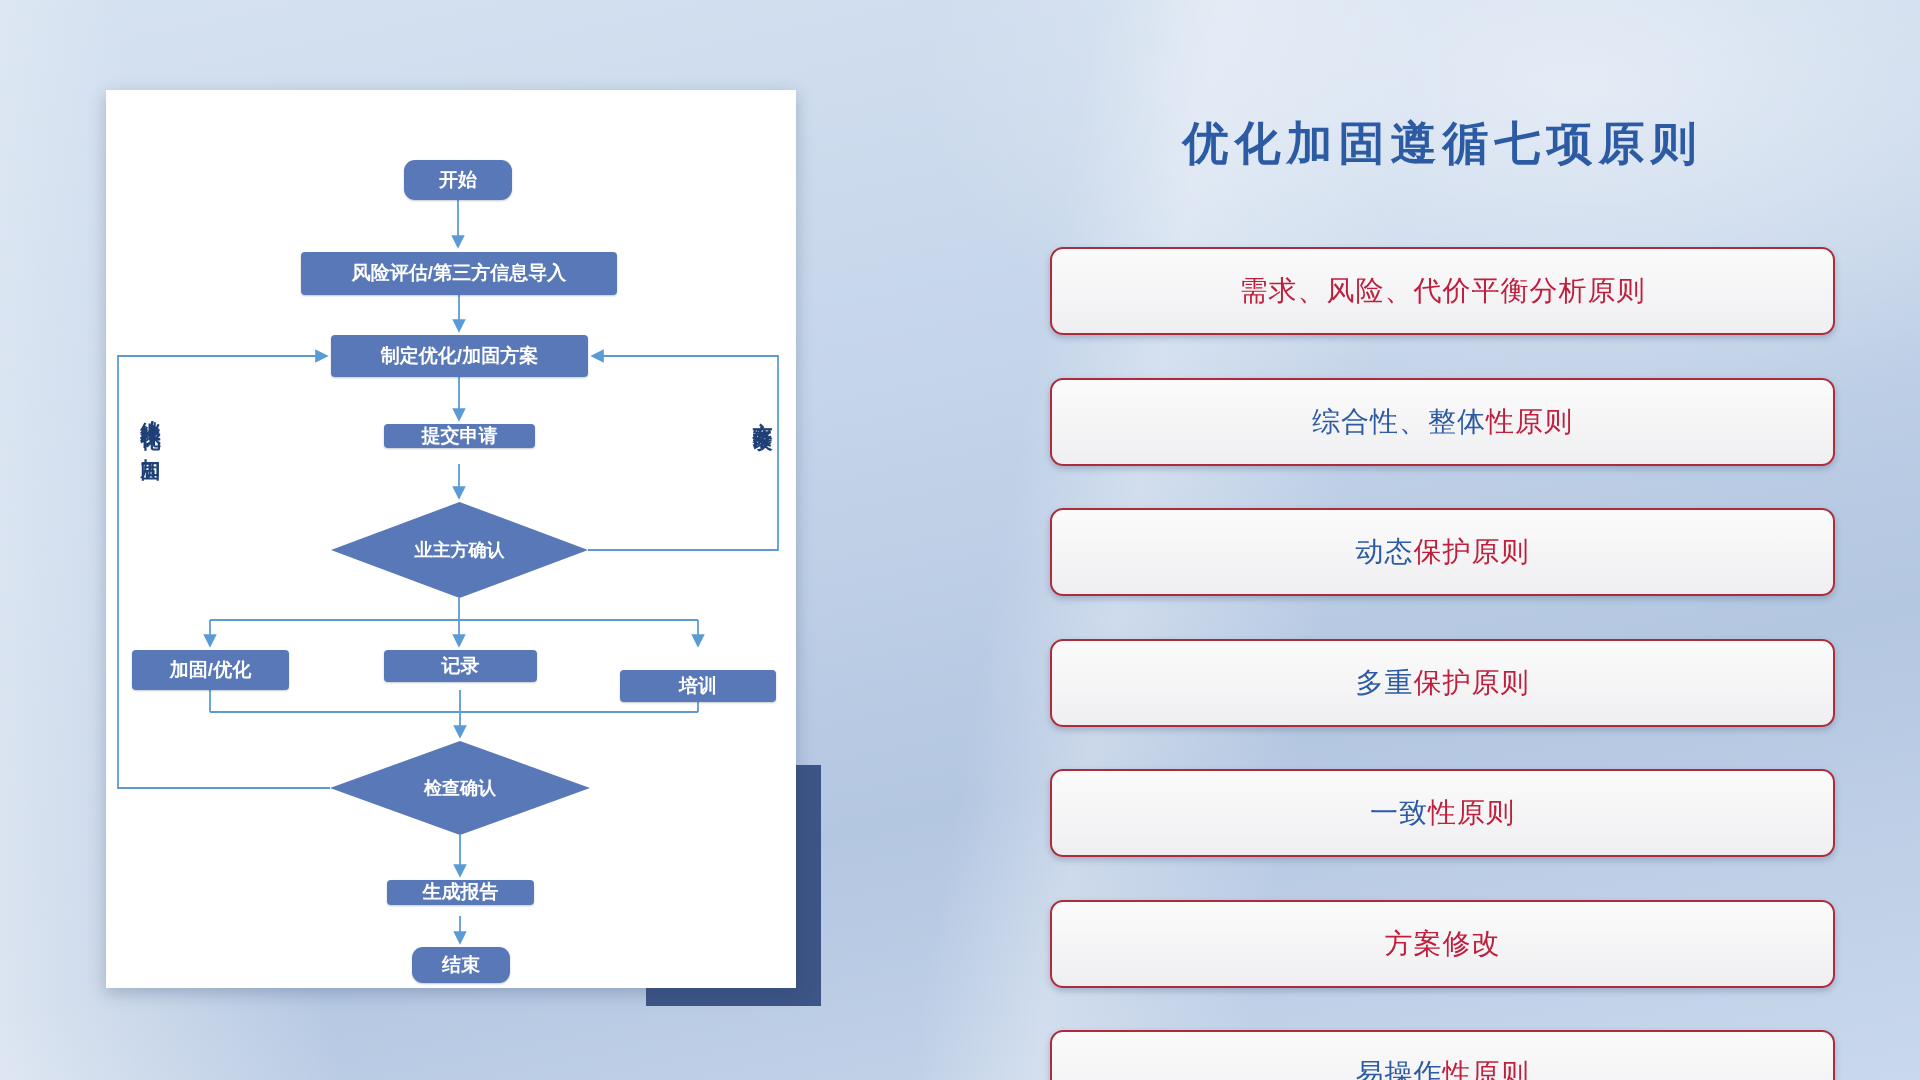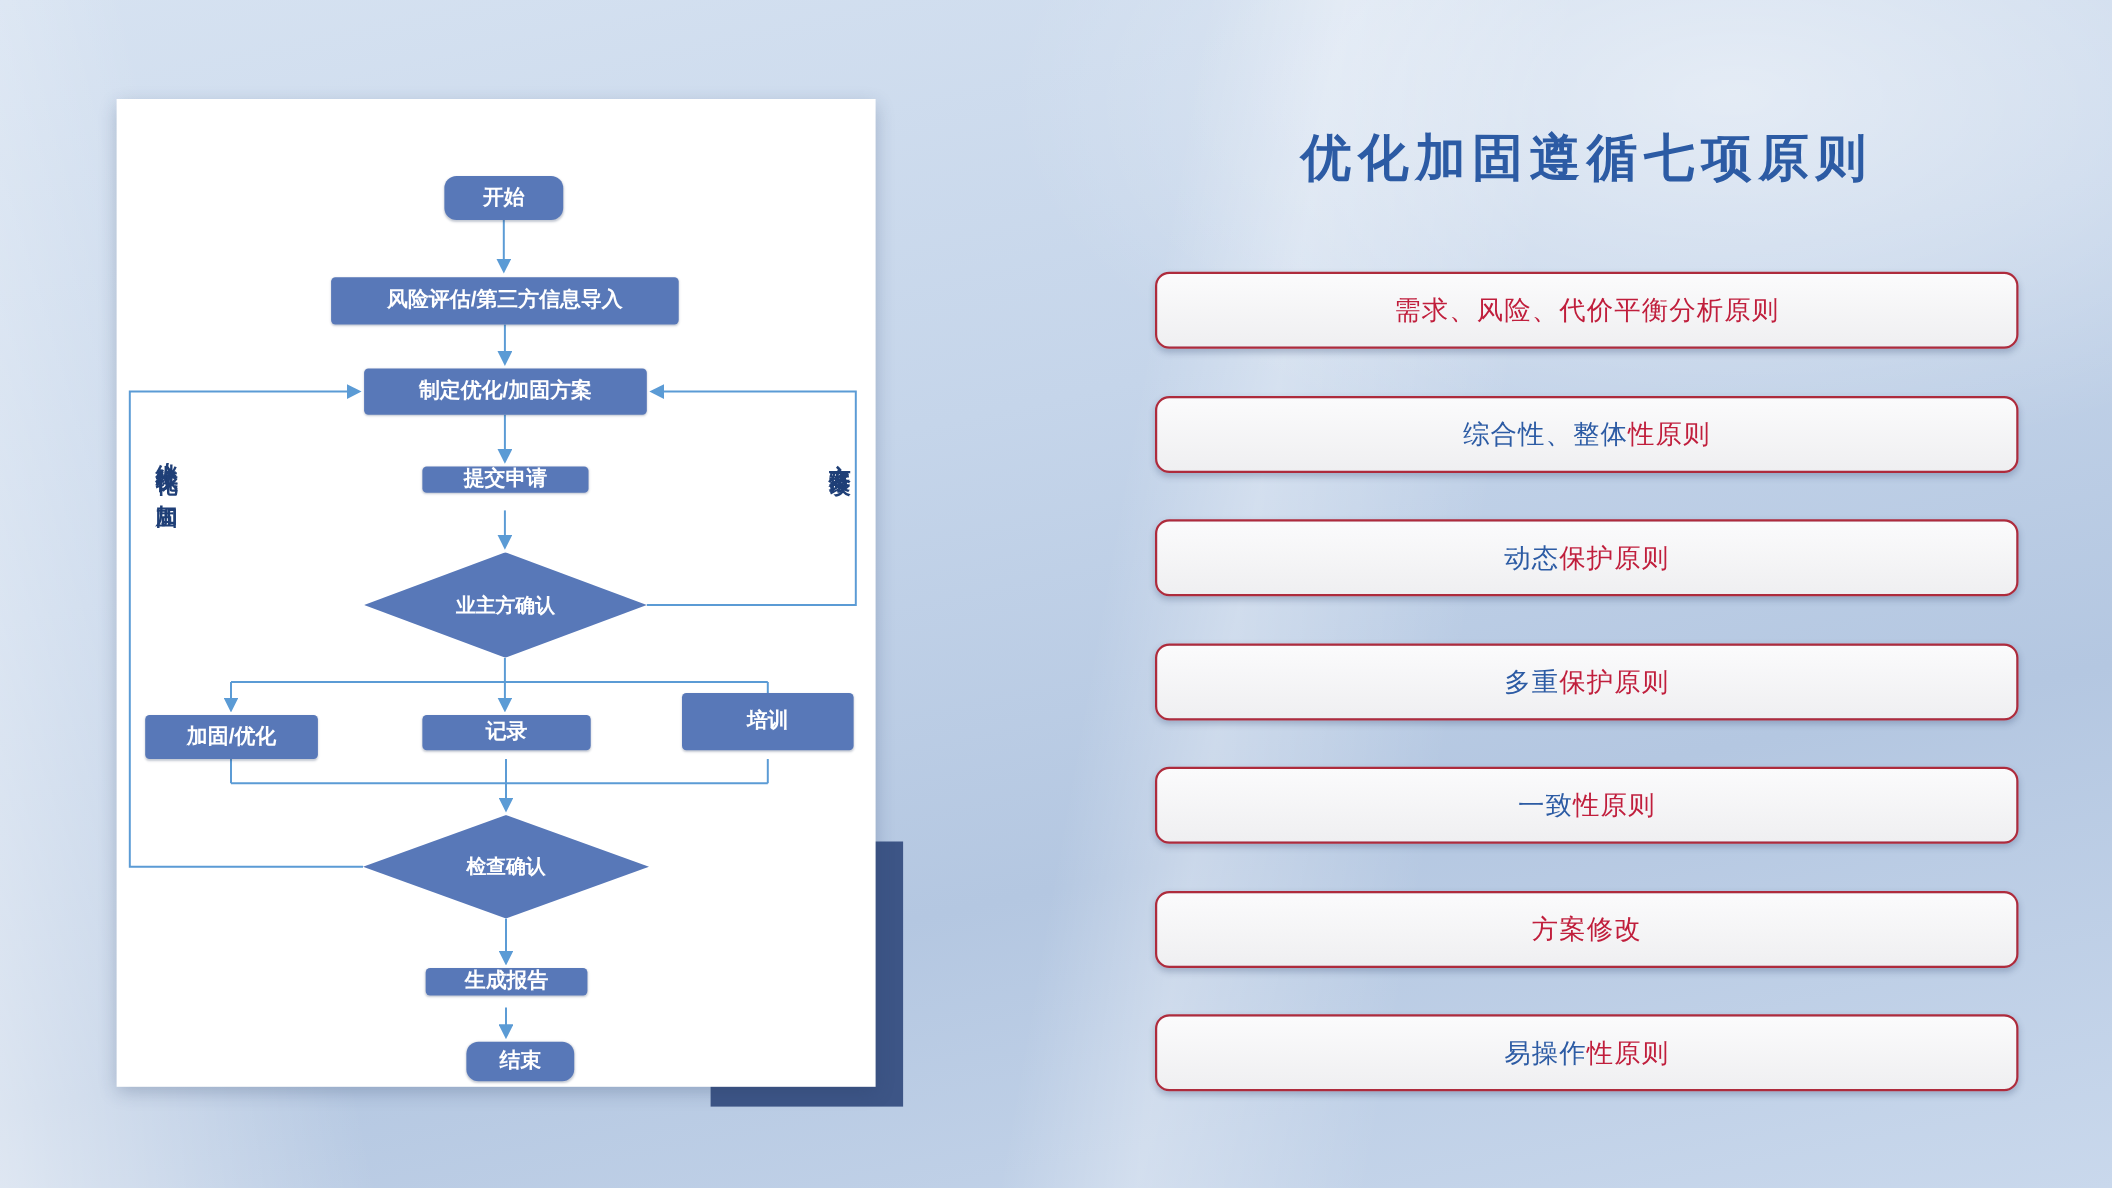--- a/index.html
+++ b/index.html
@@ -38,23 +38,23 @@
     white-space: nowrap;
   }
   .pillNode { border-radius: 11px; }
 
   .n-start     { left: 298px; top: 70px;  width: 108px; height: 40px; }
   .n-risk      { left: 195px; top: 162px; width: 316px; height: 43px; }
   .n-plan      { left: 225px; top: 245px; width: 257px; height: 42px; }
   .n-submit    { left: 278px; top: 334px; width: 151px; height: 24px; }
   .n-reinforce { left: 26px;  top: 560px; width: 157px; height: 40px; }
   .n-record    { left: 278px; top: 560px; width: 153px; height: 32px; }
-  .n-training  { left: 514px; top: 540px; width: 156px; height: 52px; }
+  .n-training  { left: 514px; top: 580px; width: 156px; height: 32px; }
   .n-report    { left: 281px; top: 790px; width: 147px; height: 25px; }
-  .n-end       { left: 306px; top: 857px; width: 98px;  height: 36px; margin-left: 12px; }
+  .n-end       { left: 306px; top: 857px; width: 98px;  height: 36px; }
 
   .diamond {
     position: absolute; background: #5878b8; color: #ffffff;
     clip-path: polygon(50% 0, 100% 50%, 50% 100%, 0 50%);
     display: flex; align-items: center; justify-content: center;
     font-weight: bold; font-size: 18px; white-space: nowrap;
   }
   .d-confirm { left: 225px; top: 412px; width: 257px; height: 96px; }
   .d-check   { left: 224px; top: 651px; width: 260px; height: 94px; }
 
@@ -69,25 +69,25 @@
   .title {
     position: absolute; left: 1050px; top: 116px; width: 785px; margin: 0;
     text-align: center; font-size: 46px; line-height: 54px; letter-spacing: 6px;
     font-weight: bold; color: #2c5ba4;
   }
   .principles {
     position: absolute; left: 1050px; top: 247px; width: 785px;
     display: flex; flex-direction: column; gap: 42.5px;
   }
   .pill {
-    height: 70px; border: 2px solid #ae2b3c; border-radius: 13px;
+    height: 88px; border: 2px solid #ae2b3c; border-radius: 13px;
     background: linear-gradient(180deg, #fbfbfc 0%, #efeff1 100%);
     box-shadow: 0 3px 6px rgba(60, 80, 120, 0.30);
     display: flex; align-items: center; justify-content: center;
-    font-size: 24px; letter-spacing: 1px; white-space: nowrap; text-align: right;
+    font-size: 28px; letter-spacing: 1px; white-space: nowrap; text-align: right;
   }
   .pill .blue { color: #2c5ba4; }
   .pill .red  { color: #c01e3c; }
 </style>
 </head>
 <body>
 
 <div class="stage">
 
   <div class="accent-rect"></div>

